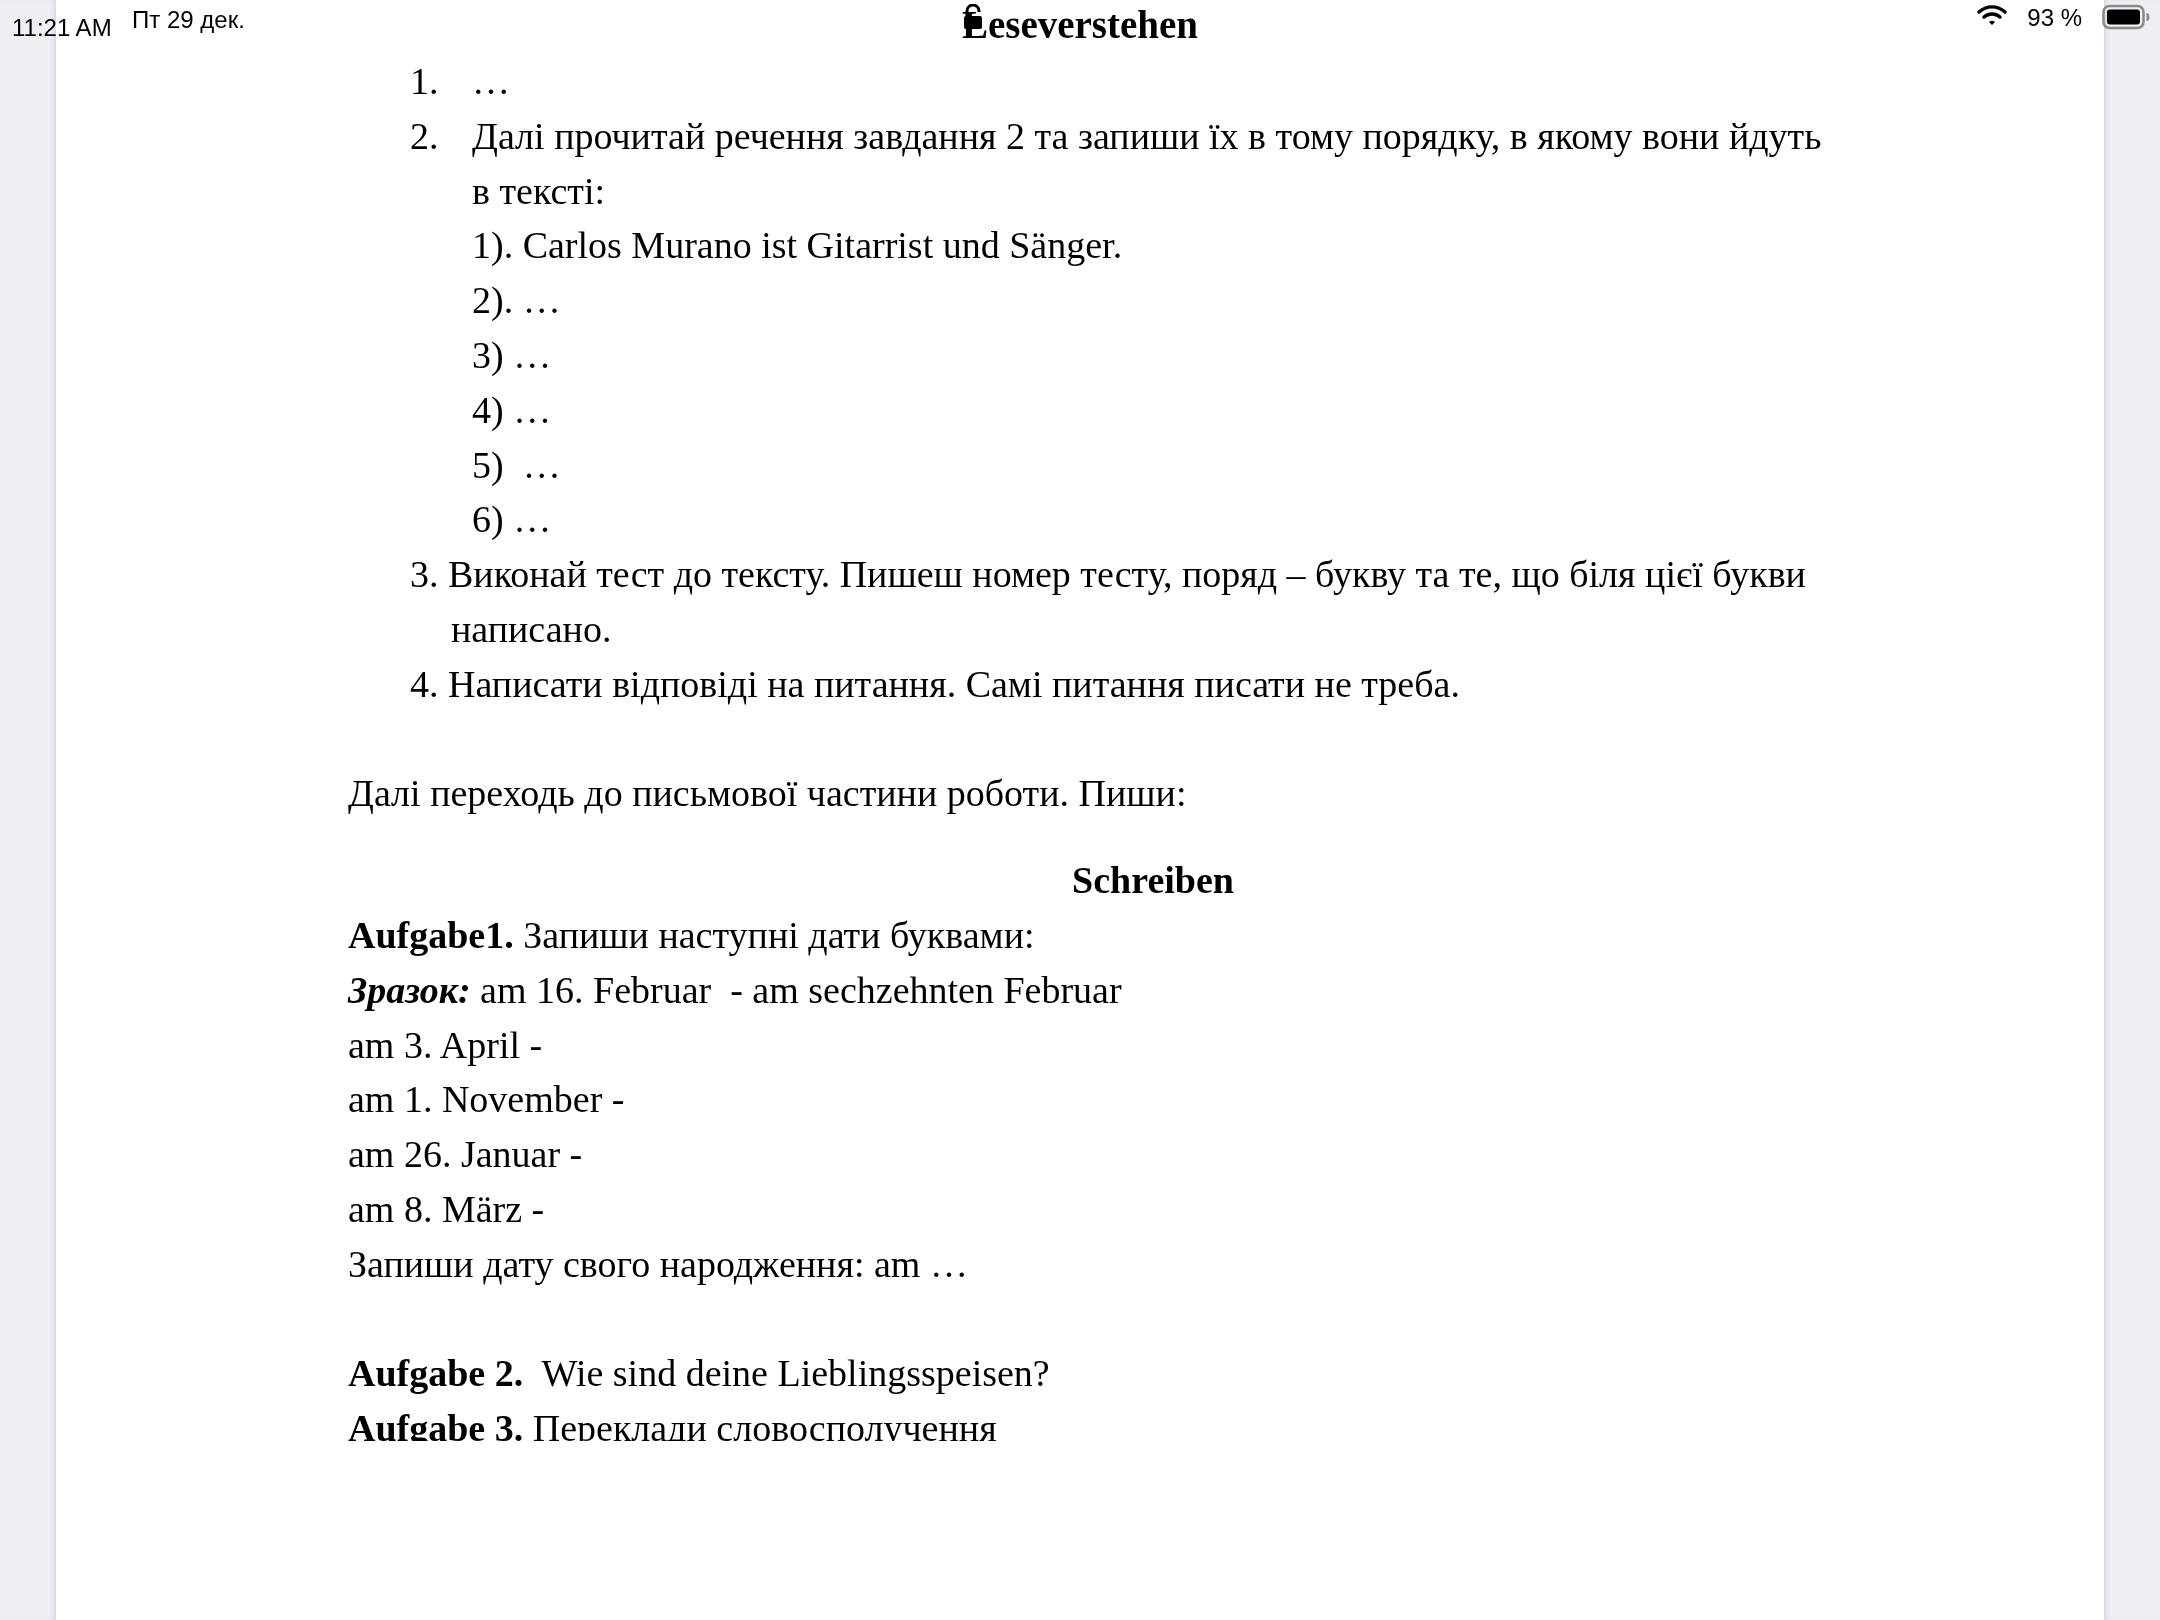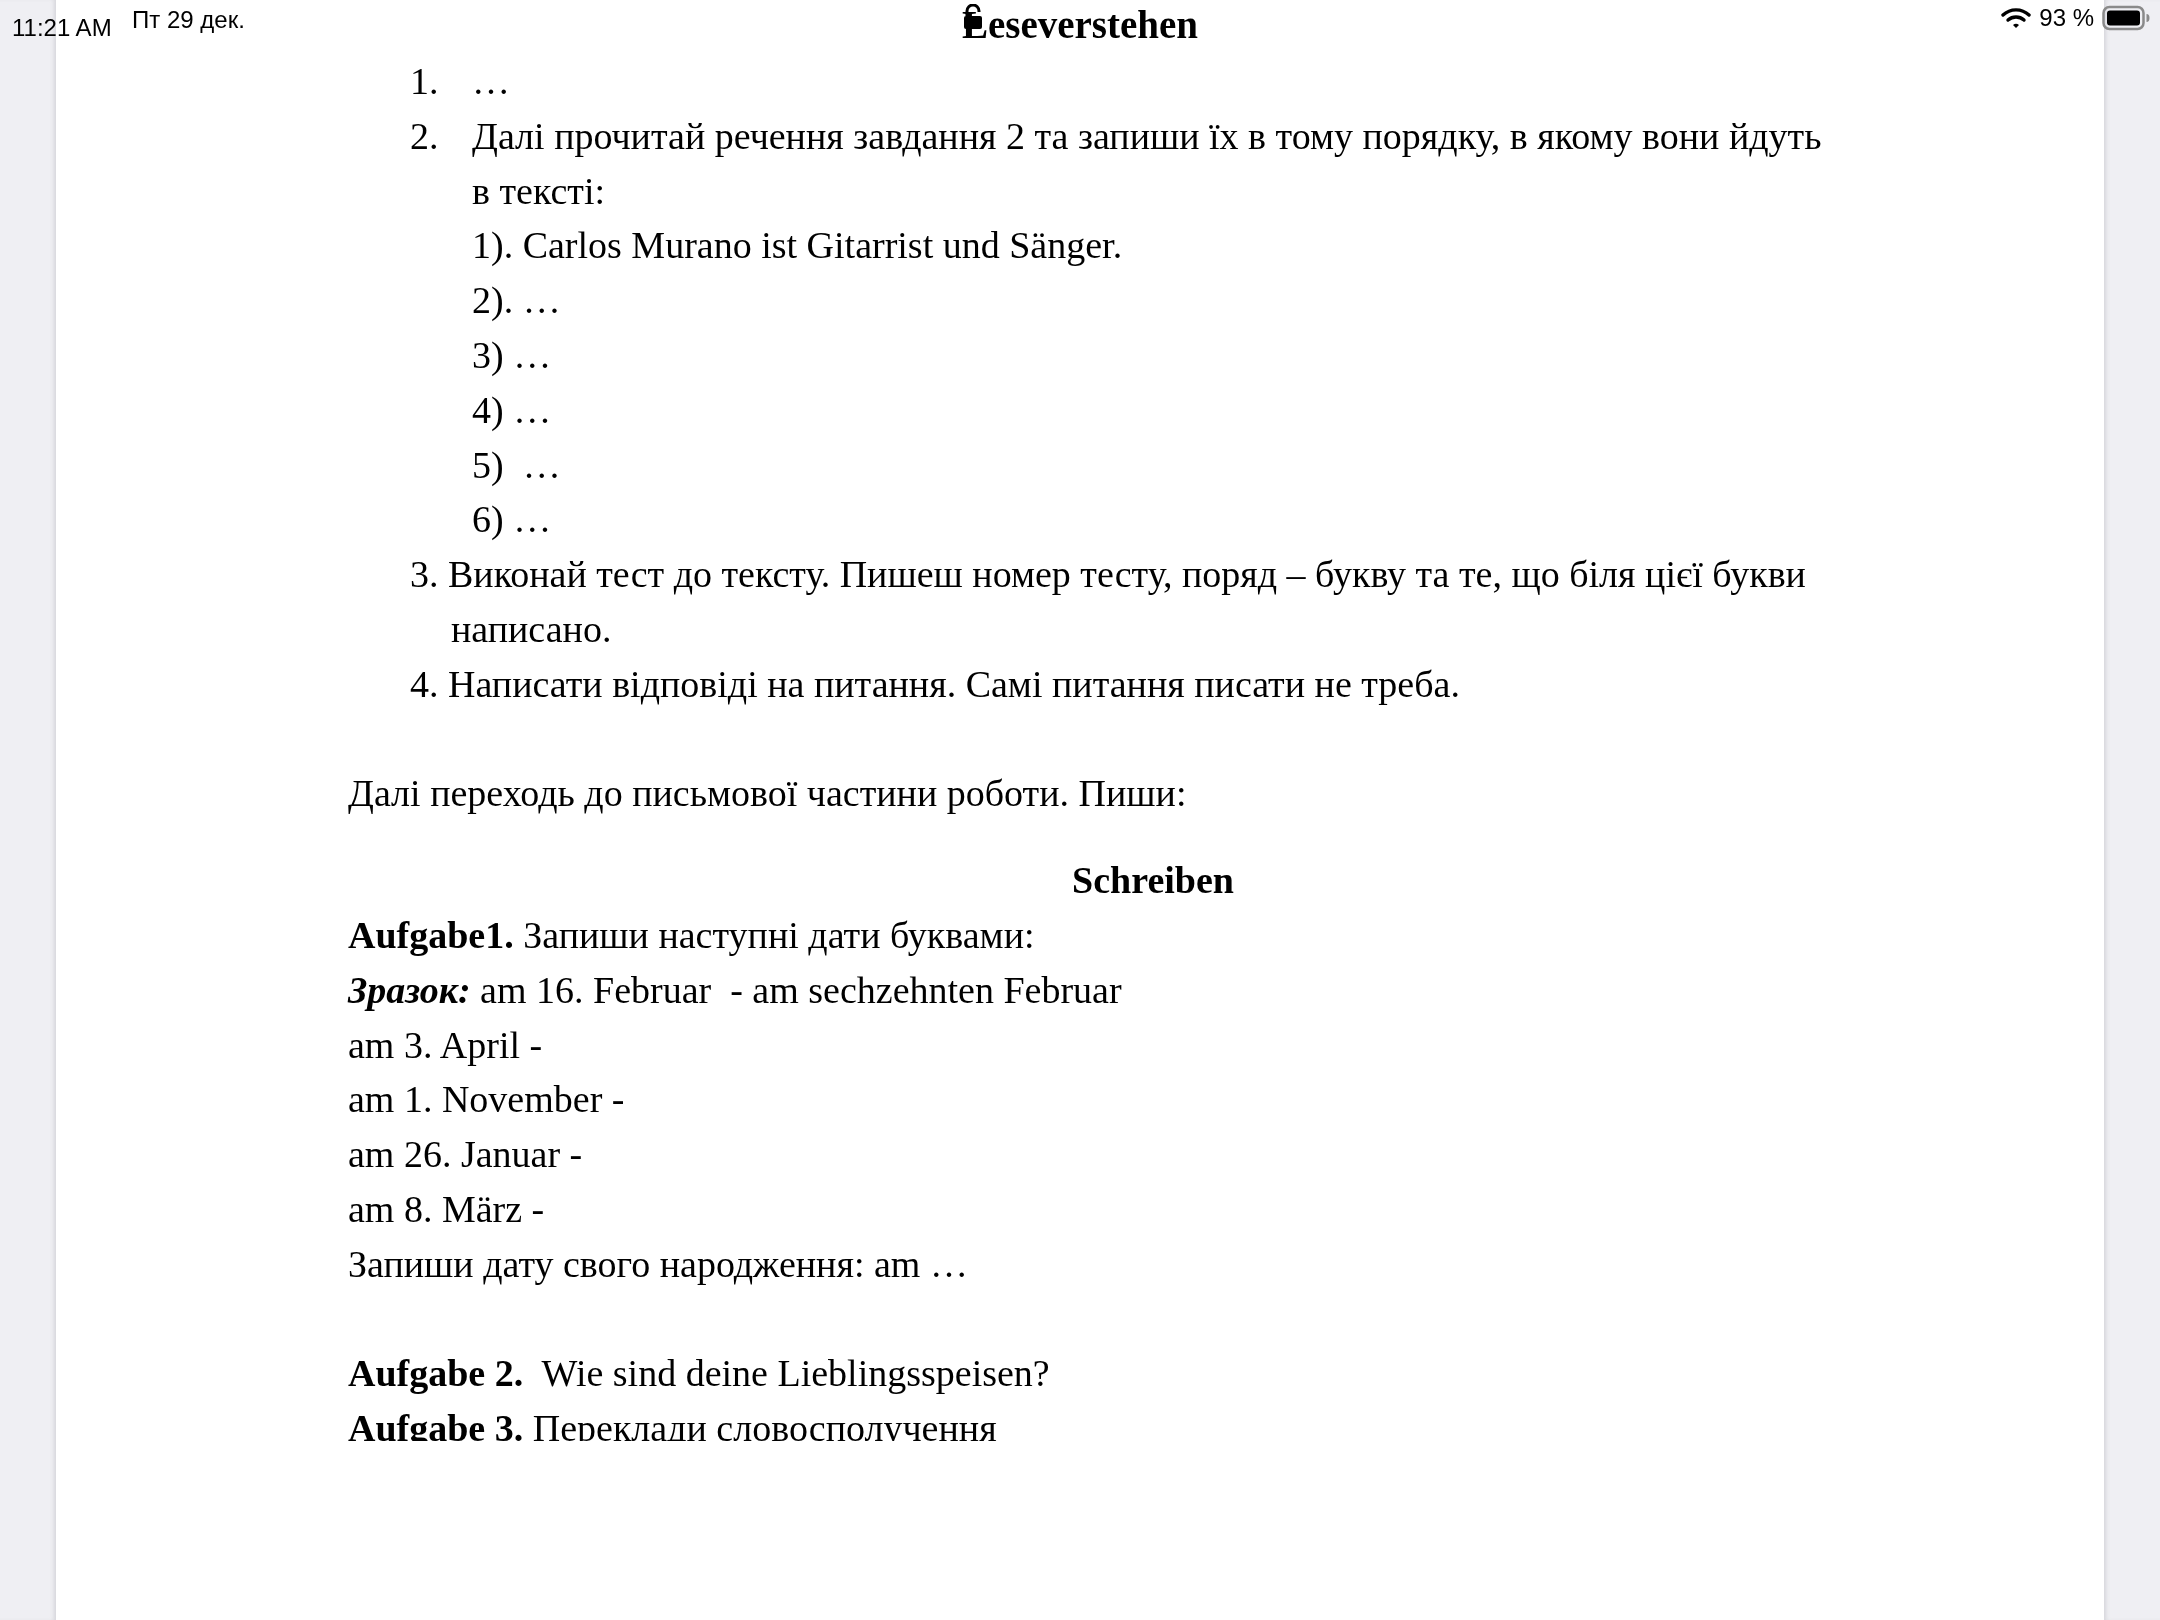--- a/index.html
+++ b/index.html
@@ -18,21 +18,21 @@
     position: absolute; left: 56px; right: 56px; top: 0; bottom: 0;
     background: #ffffff;
   }
   
   .status-bar {
     position: absolute; top: 0; left: 0; right: 0; height: 40px;
     font-family: "Liberation Sans", sans-serif; font-size: 24px; z-index: 5;
   }
   .sb-time { position: absolute; left: 12px; top: 8px; margin-top: 6px; }
   .sb-date { position: absolute; left: 132px; top: 6px; }
-  .sb-right { position: absolute; right: 10px; top: 4px; display: flex; align-items: center; gap: 8px; }
+  .sb-right { position: absolute; right: 10px; top: 4px; display: flex; align-items: flex-start; gap: 20px; }
   .wifi svg, .battery svg { display: block; }
   .lock-icon { position: absolute; left: 963px; top: 4px; }
   .doc-title {
     position: absolute; left: 0; width: 2304px; text-align: center; top: 2px;
     font-weight: bold; font-size: 39px; left: -72px;
   }
   
   .doc {
     position: absolute; left: 348px; top: 54px; width: 1620px;
     font-size: 38px; line-height: 54.8px;

